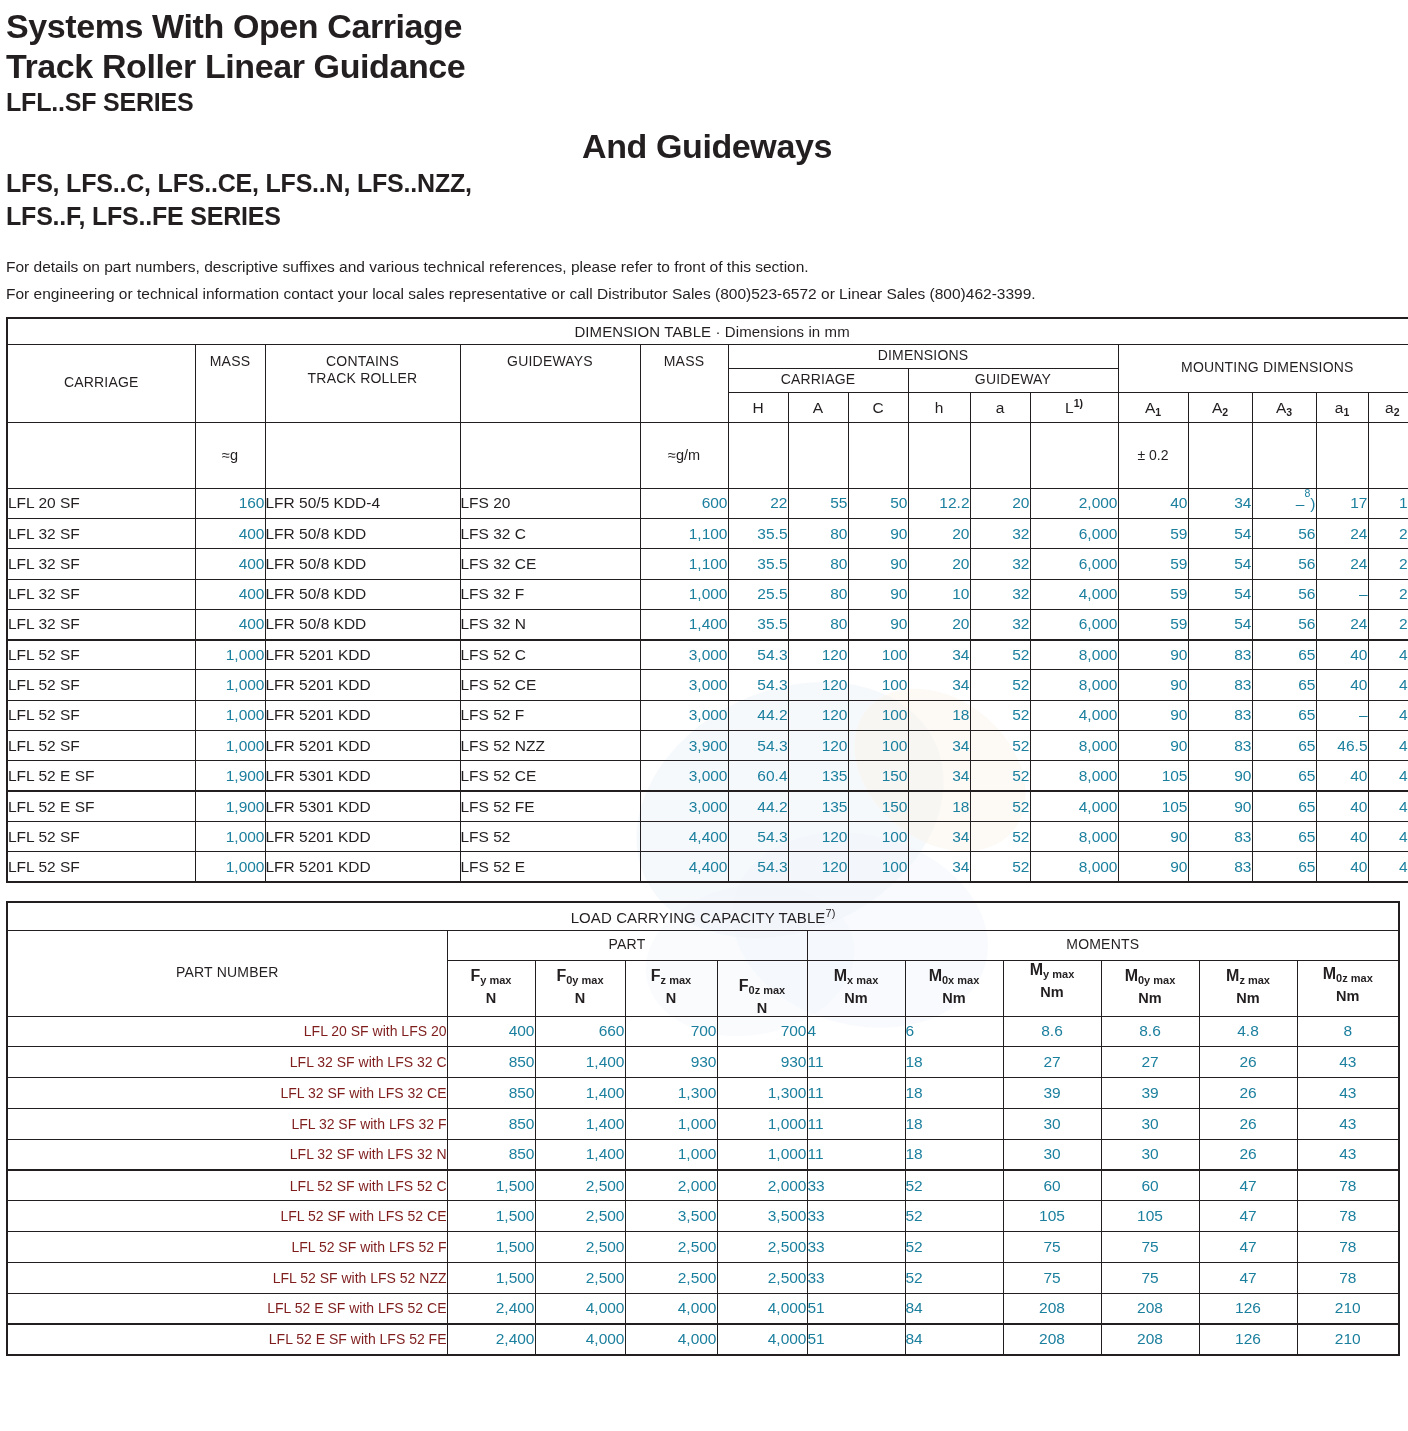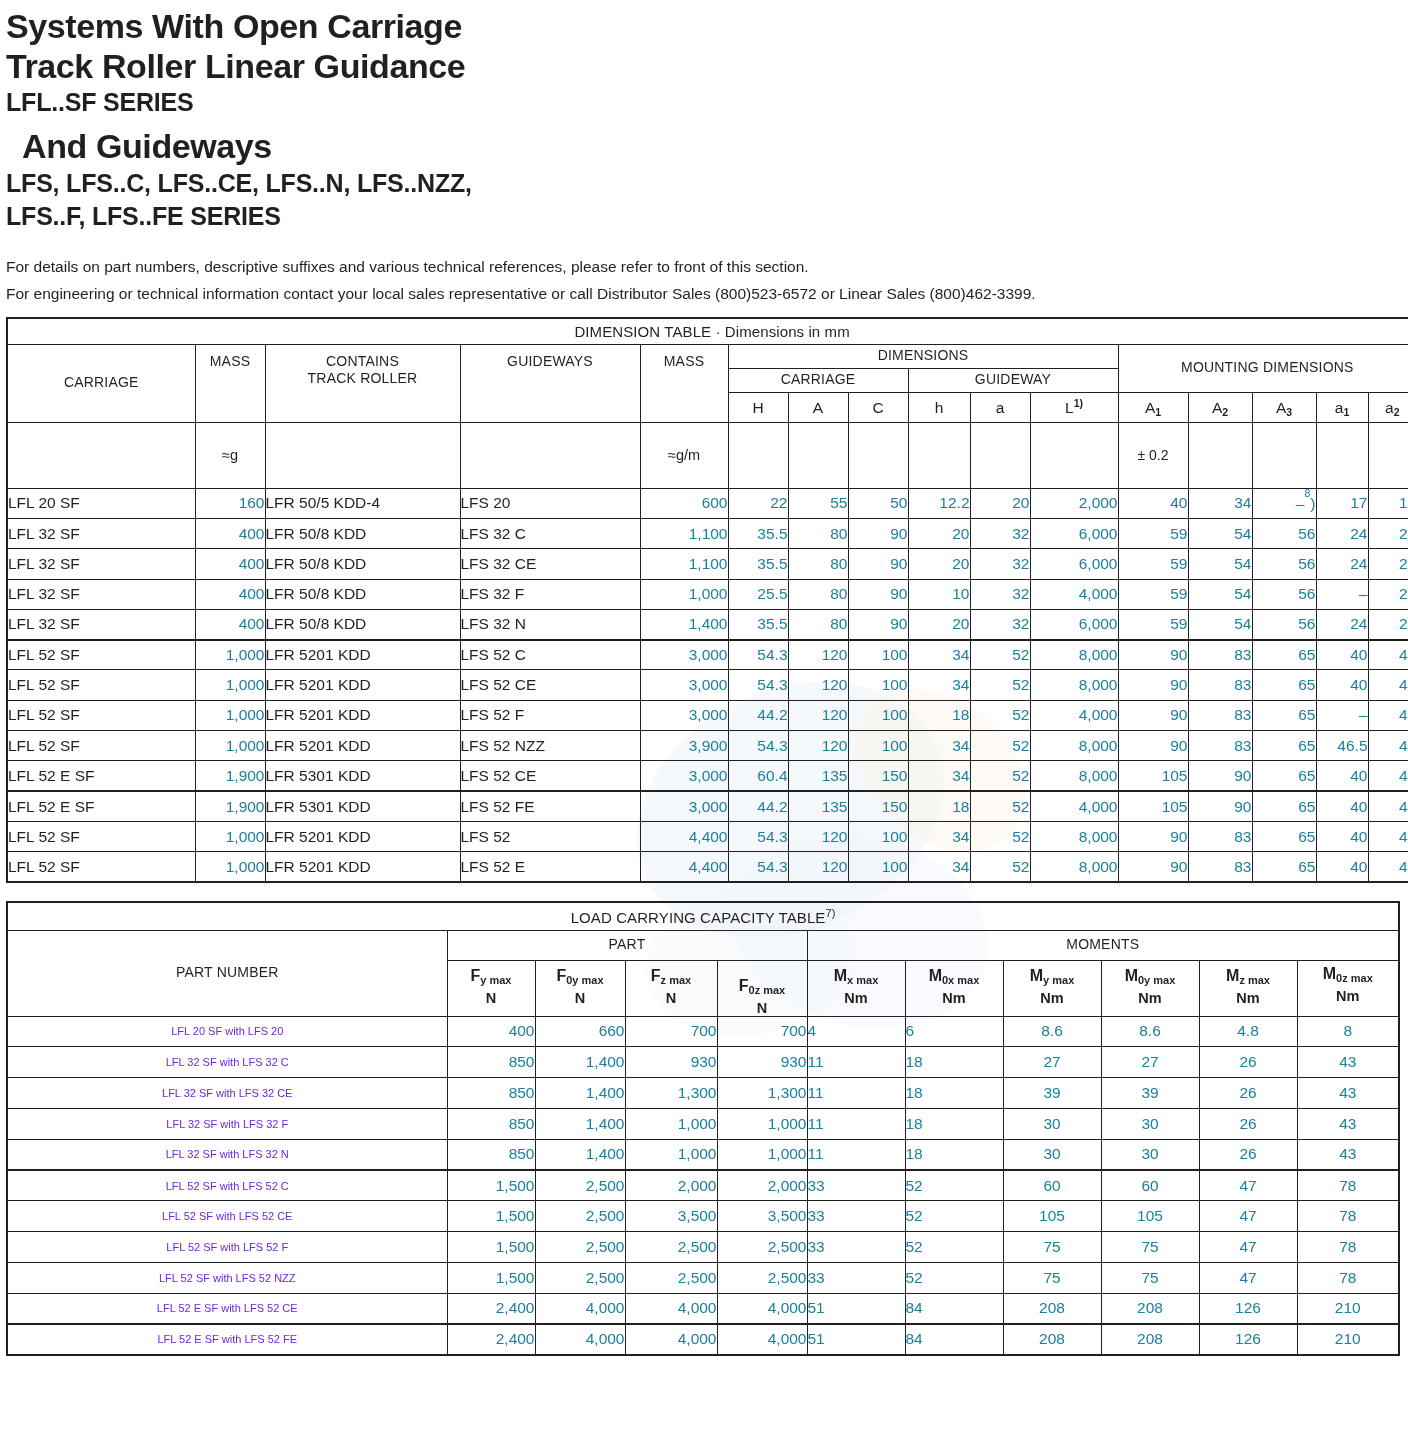--- a/index.html
+++ b/index.html
@@ -44,21 +44,22 @@
     font-weight: bold;
     line-height: 1.2;
     letter-spacing: -0.2px;
     margin: 1px 0 0 0;
   }
   .t-main2 {
     font-size: 34px;
     font-weight: bold;
     line-height: 1.18;
     letter-spacing: -0.4px;
-    margin: 9px 0 0 16px;
+    margin: 9px 0 0 8px;
+    text-align: center;
   }
   .t-sub2 {
     font-size: 25px;
     font-weight: bold;
     line-height: 1.22;
     letter-spacing: -0.2px;
     margin: 2px 0 0 0;
   }
   .intro { margin-top: 26px; }
   .intro p {
@@ -130,23 +131,23 @@
     height: 30.3px;
   }
   td.num sup, td.numc sup { font-size: 10.5px; position: relative; top: -6px; }
 
   tr.gsep > td { border-top: 2px solid #231f20; }
   tr.lastrow > td { border-bottom: 2px solid #231f20; }
 
   
   table.t2 td { height: 30.8px; }
   td.pn {
-    font-size: 11px;
-    color: #6d28d9;
-    text-align: center;
+    font-size: 14px;
+    color: #7f1d1d;
+    text-align: right;
     padding-left: 8px;
   }
   td.v {
     font-size: 15.5px;
     color: #1b7f9e;
     text-align: right;
     padding-right: 22px;
   }
   td.vc {
     font-size: 15.5px;
@@ -525,21 +526,21 @@
         <td class="hd" colspan="4" style="height:30px">PART</td>
         <td class="hd" colspan="6" style="height:30px">MOMENTS</td>
       </tr>
       <tr id="load-sym-row">
             <td class="hd-sym" style="vertical-align: top; padding-top: 6px; height: 50px;"><span style="font-weight:bold;font-size:16px">F</span><sub style="font-size:11px;position:relative;top:3px;font-weight:bold">y max</sub><div style="font-size:14.5px;font-weight:bold;margin-top:5px">N</div></td>
             <td class="hd-sym" style="vertical-align: top; padding-top: 6px; height: 50px;"><span style="font-weight:bold;font-size:16px">F</span><sub style="font-size:11px;position:relative;top:3px;font-weight:bold">0y max</sub><div style="font-size:14.5px;font-weight:bold;margin-top:5px">N</div></td>
             <td class="hd-sym" style="vertical-align: top; padding-top: 6px; height: 50px;"><span style="font-weight:bold;font-size:16px">F</span><sub style="font-size:11px;position:relative;top:3px;font-weight:bold">z max</sub><div style="font-size:14.5px;font-weight:bold;margin-top:5px">N</div></td>
             <td class="hd-sym" style="vertical-align: top; padding-top: 16px; height: 50px;"><span style="font-weight:bold;font-size:16px">F</span><sub style="font-size:11px;position:relative;top:3px;font-weight:bold">0z max</sub><div style="font-size:14.5px;font-weight:bold;margin-top:5px">N</div></td>
             <td class="hd-sym" style="vertical-align: top; padding-top: 6px; height: 50px;"><span style="font-weight:bold;font-size:16px">M</span><sub style="font-size:11px;position:relative;top:3px;font-weight:bold">x max</sub><div style="font-size:14.5px;font-weight:bold;margin-top:5px">Nm</div></td>
             <td class="hd-sym" style="vertical-align: top; padding-top: 6px; height: 50px;"><span style="font-weight:bold;font-size:16px">M</span><sub style="font-size:11px;position:relative;top:3px;font-weight:bold">0x max</sub><div style="font-size:14.5px;font-weight:bold;margin-top:5px">Nm</div></td>
-            <td class="hd-sym" style="vertical-align: top; padding-top: 6px; height: 50px;"><span style="font-weight:bold;font-size:16px">M</span><sub style="font-size:11px;position:relative;top:3px;font-weight:bold">y max</sub><div style="font-size:14.5px;font-weight:bold;margin-top:5px">Nm</div></td>
+            <td class="hd-sym" style="vertical-align: top; padding-top: 0; height: 50px;"><span style="font-weight:bold;font-size:16px">M</span><sub style="font-size:11px;position:relative;top:3px;font-weight:bold">y max</sub><div style="font-size:14.5px;font-weight:bold;margin-top:5px">Nm</div></td>
             <td class="hd-sym" style="vertical-align: top; padding-top: 6px; height: 50px;"><span style="font-weight:bold;font-size:16px">M</span><sub style="font-size:11px;position:relative;top:3px;font-weight:bold">0y max</sub><div style="font-size:14.5px;font-weight:bold;margin-top:5px">Nm</div></td>
             <td class="hd-sym" style="vertical-align: top; padding-top: 6px; height: 50px;"><span style="font-weight:bold;font-size:16px">M</span><sub style="font-size:11px;position:relative;top:3px;font-weight:bold">z max</sub><div style="font-size:14.5px;font-weight:bold;margin-top:5px">Nm</div></td>
             <td class="hd-sym" style="vertical-align: top; padding-top: 4px; height: 50px; margin-left: 16px;"><span style="font-weight:bold;font-size:16px">M</span><sub style="font-size:11px;position:relative;top:3px;font-weight:bold">0z max</sub><div style="font-size:14.5px;font-weight:bold;margin-top:5px">Nm</div></td>
           </tr>
     </tbody>
     <tbody id="load-body">
           <tr>
             <td class="pn">LFL 20 SF with LFS 20</td>
             <td class="v">400</td>
             <td class="v">660</td>

